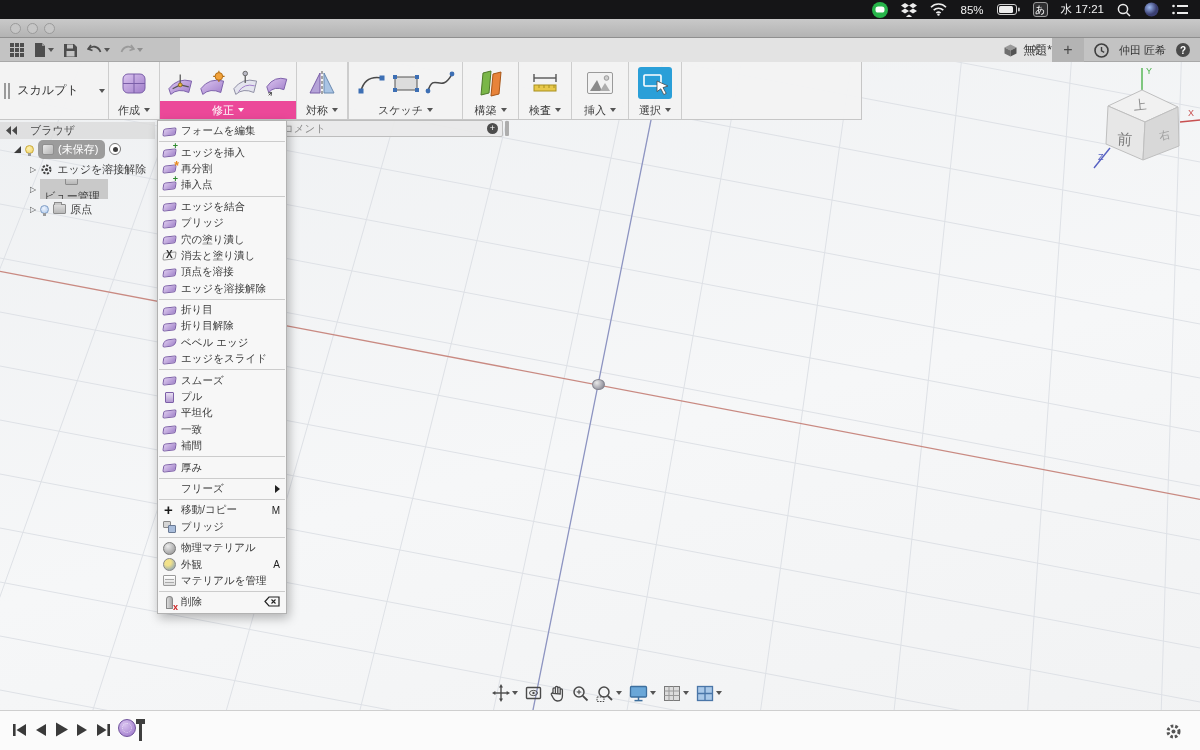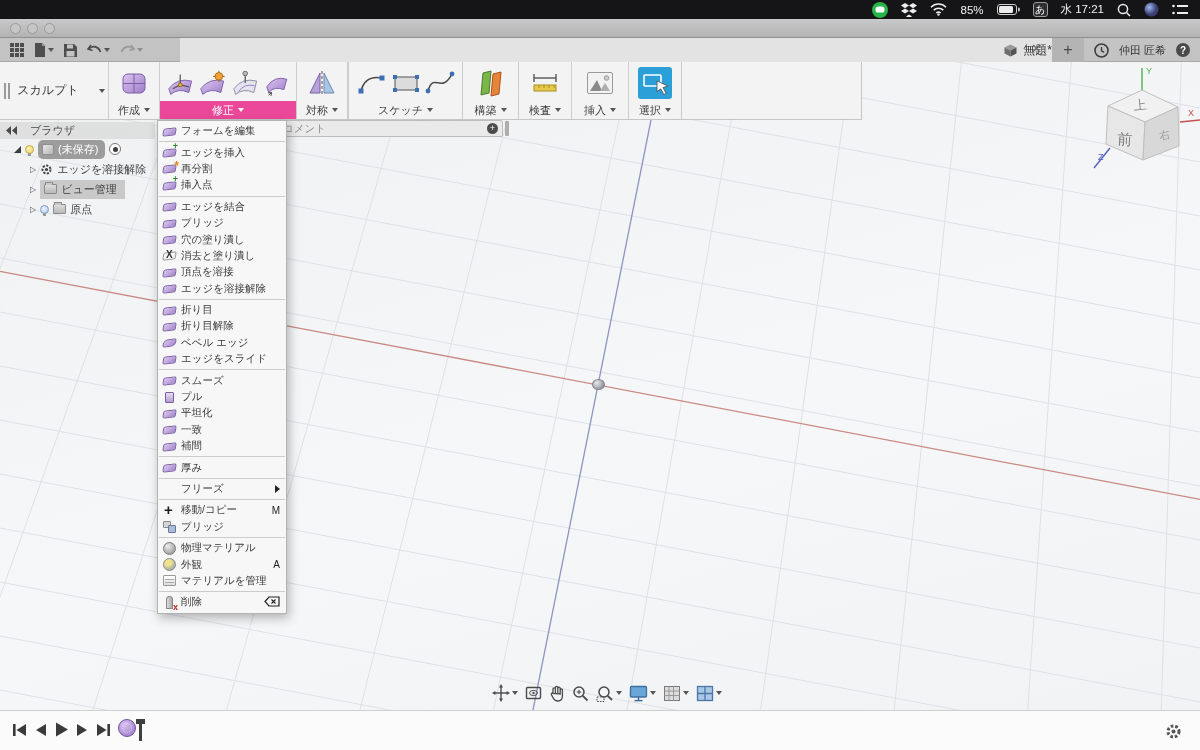--- a/index.html
+++ b/index.html
@@ -137,21 +137,21 @@
   .bulb.blue { background:radial-gradient(circle at 40% 35%,#eef4fd,#a9c6ec); border-color:#7d9cc4; }
   .bulb::after { content:""; position:absolute; left:2px; bottom:-3px; width:3px; height:3px; background:#9a9a9a; }
   .cube12 { width:12px; height:11px; background:linear-gradient(135deg,#e8e8e8,#b5b5b5);
     border:1px solid #8f8f8f; border-radius:2px; }
   .folder { width:13px; height:10px; background:linear-gradient(#dcdcdc,#b8b8b8); border:1px solid #8c8c8c;
     border-radius:1px; position:relative; }
   .folder::before { content:""; position:absolute; left:0; top:-3px; width:6px; height:2px;
     background:#c9c9c9; border:1px solid #8c8c8c; border-bottom:none; }
   .chip-selected { background:#9c9c9c; color:#fff; display:flex; align-items:center; gap:4px;
     padding:2px 7px 2px 4px; border-radius:5px; }
-  .chip-hover { background:#c9c9c9; display:flex; align-items:center; gap:4px; padding:2px 8px 2px 4px; }
+  .chip-hover { background:#c9c9c9; display:flex; align-items:center; gap:4px; padding:2px 8px 2px 4px;flex-direction:column; }
   .radio { width:12px; height:12px; border-radius:50%; background:#fff; border:1px solid #777;
     display:flex; align-items:center; justify-content:center; }
   .radio i { width:5px; height:5px; border-radius:50%; background:#3d3d3d; }
 
   
   #navbar { position:absolute; left:492px; top:682px; height:22px; display:flex; align-items:center;
     gap:7px; z-index:20; }
   .nav-item { display:flex; align-items:center; gap:2px; }
 
   

